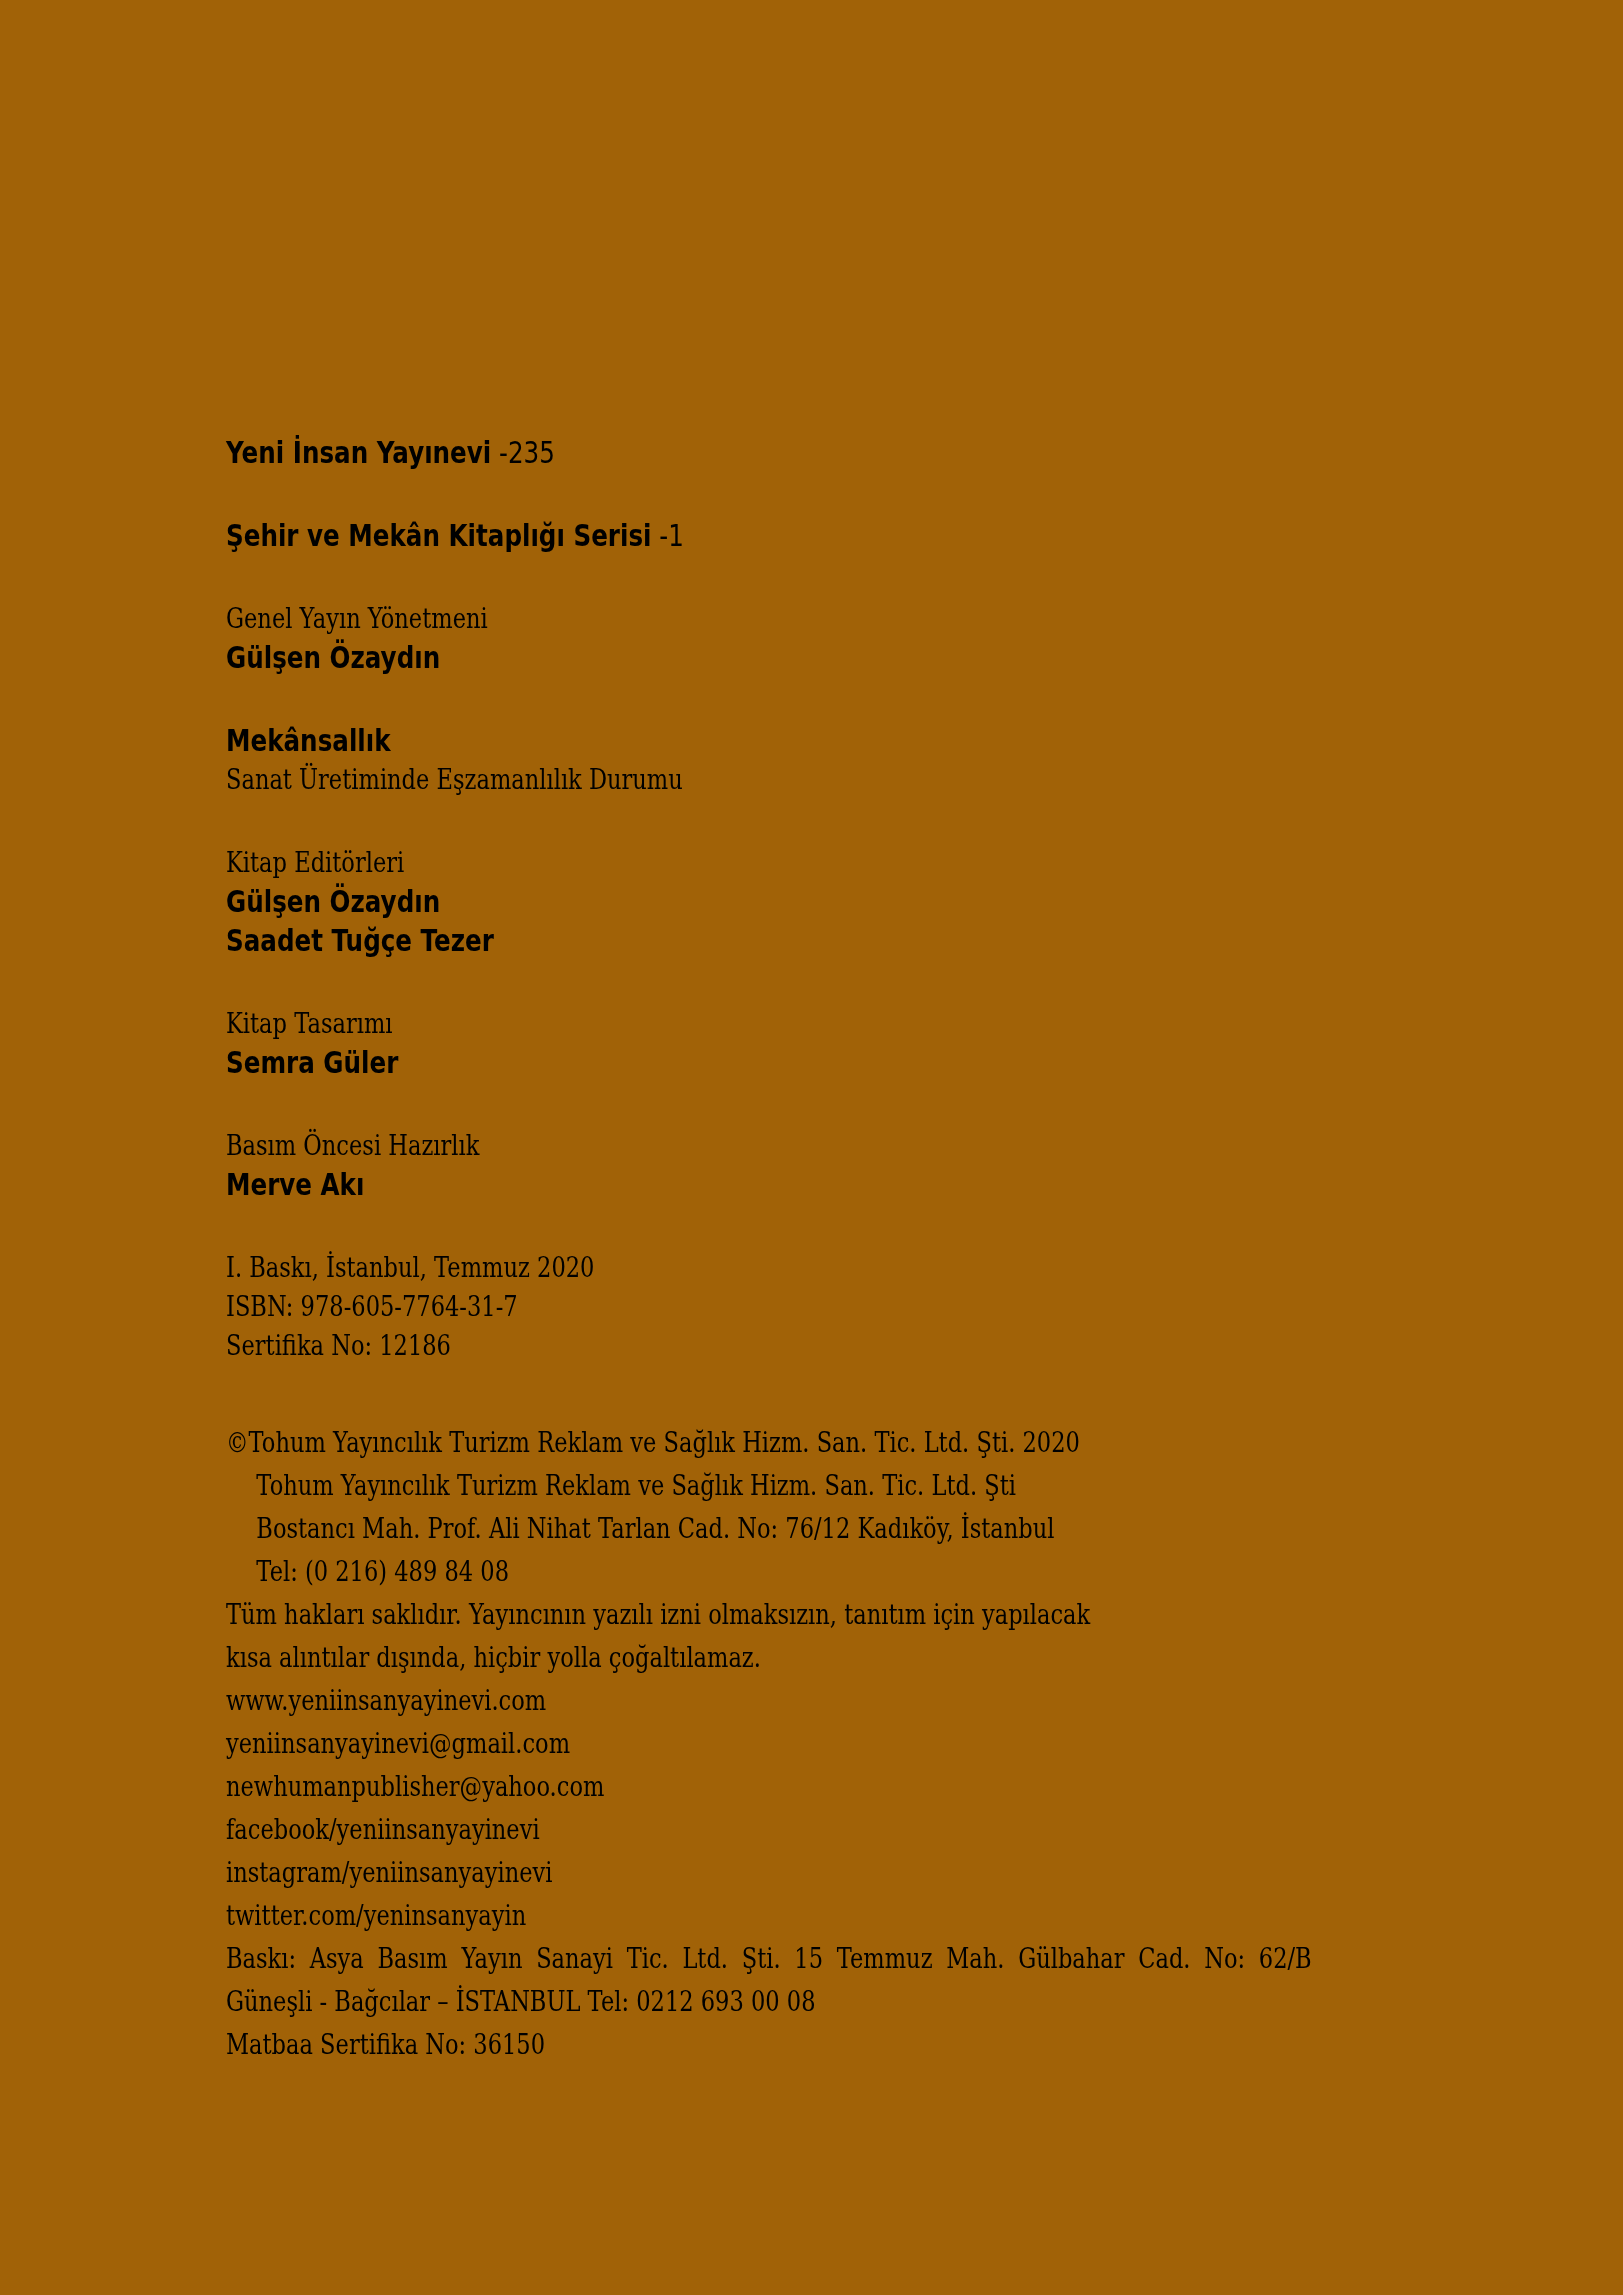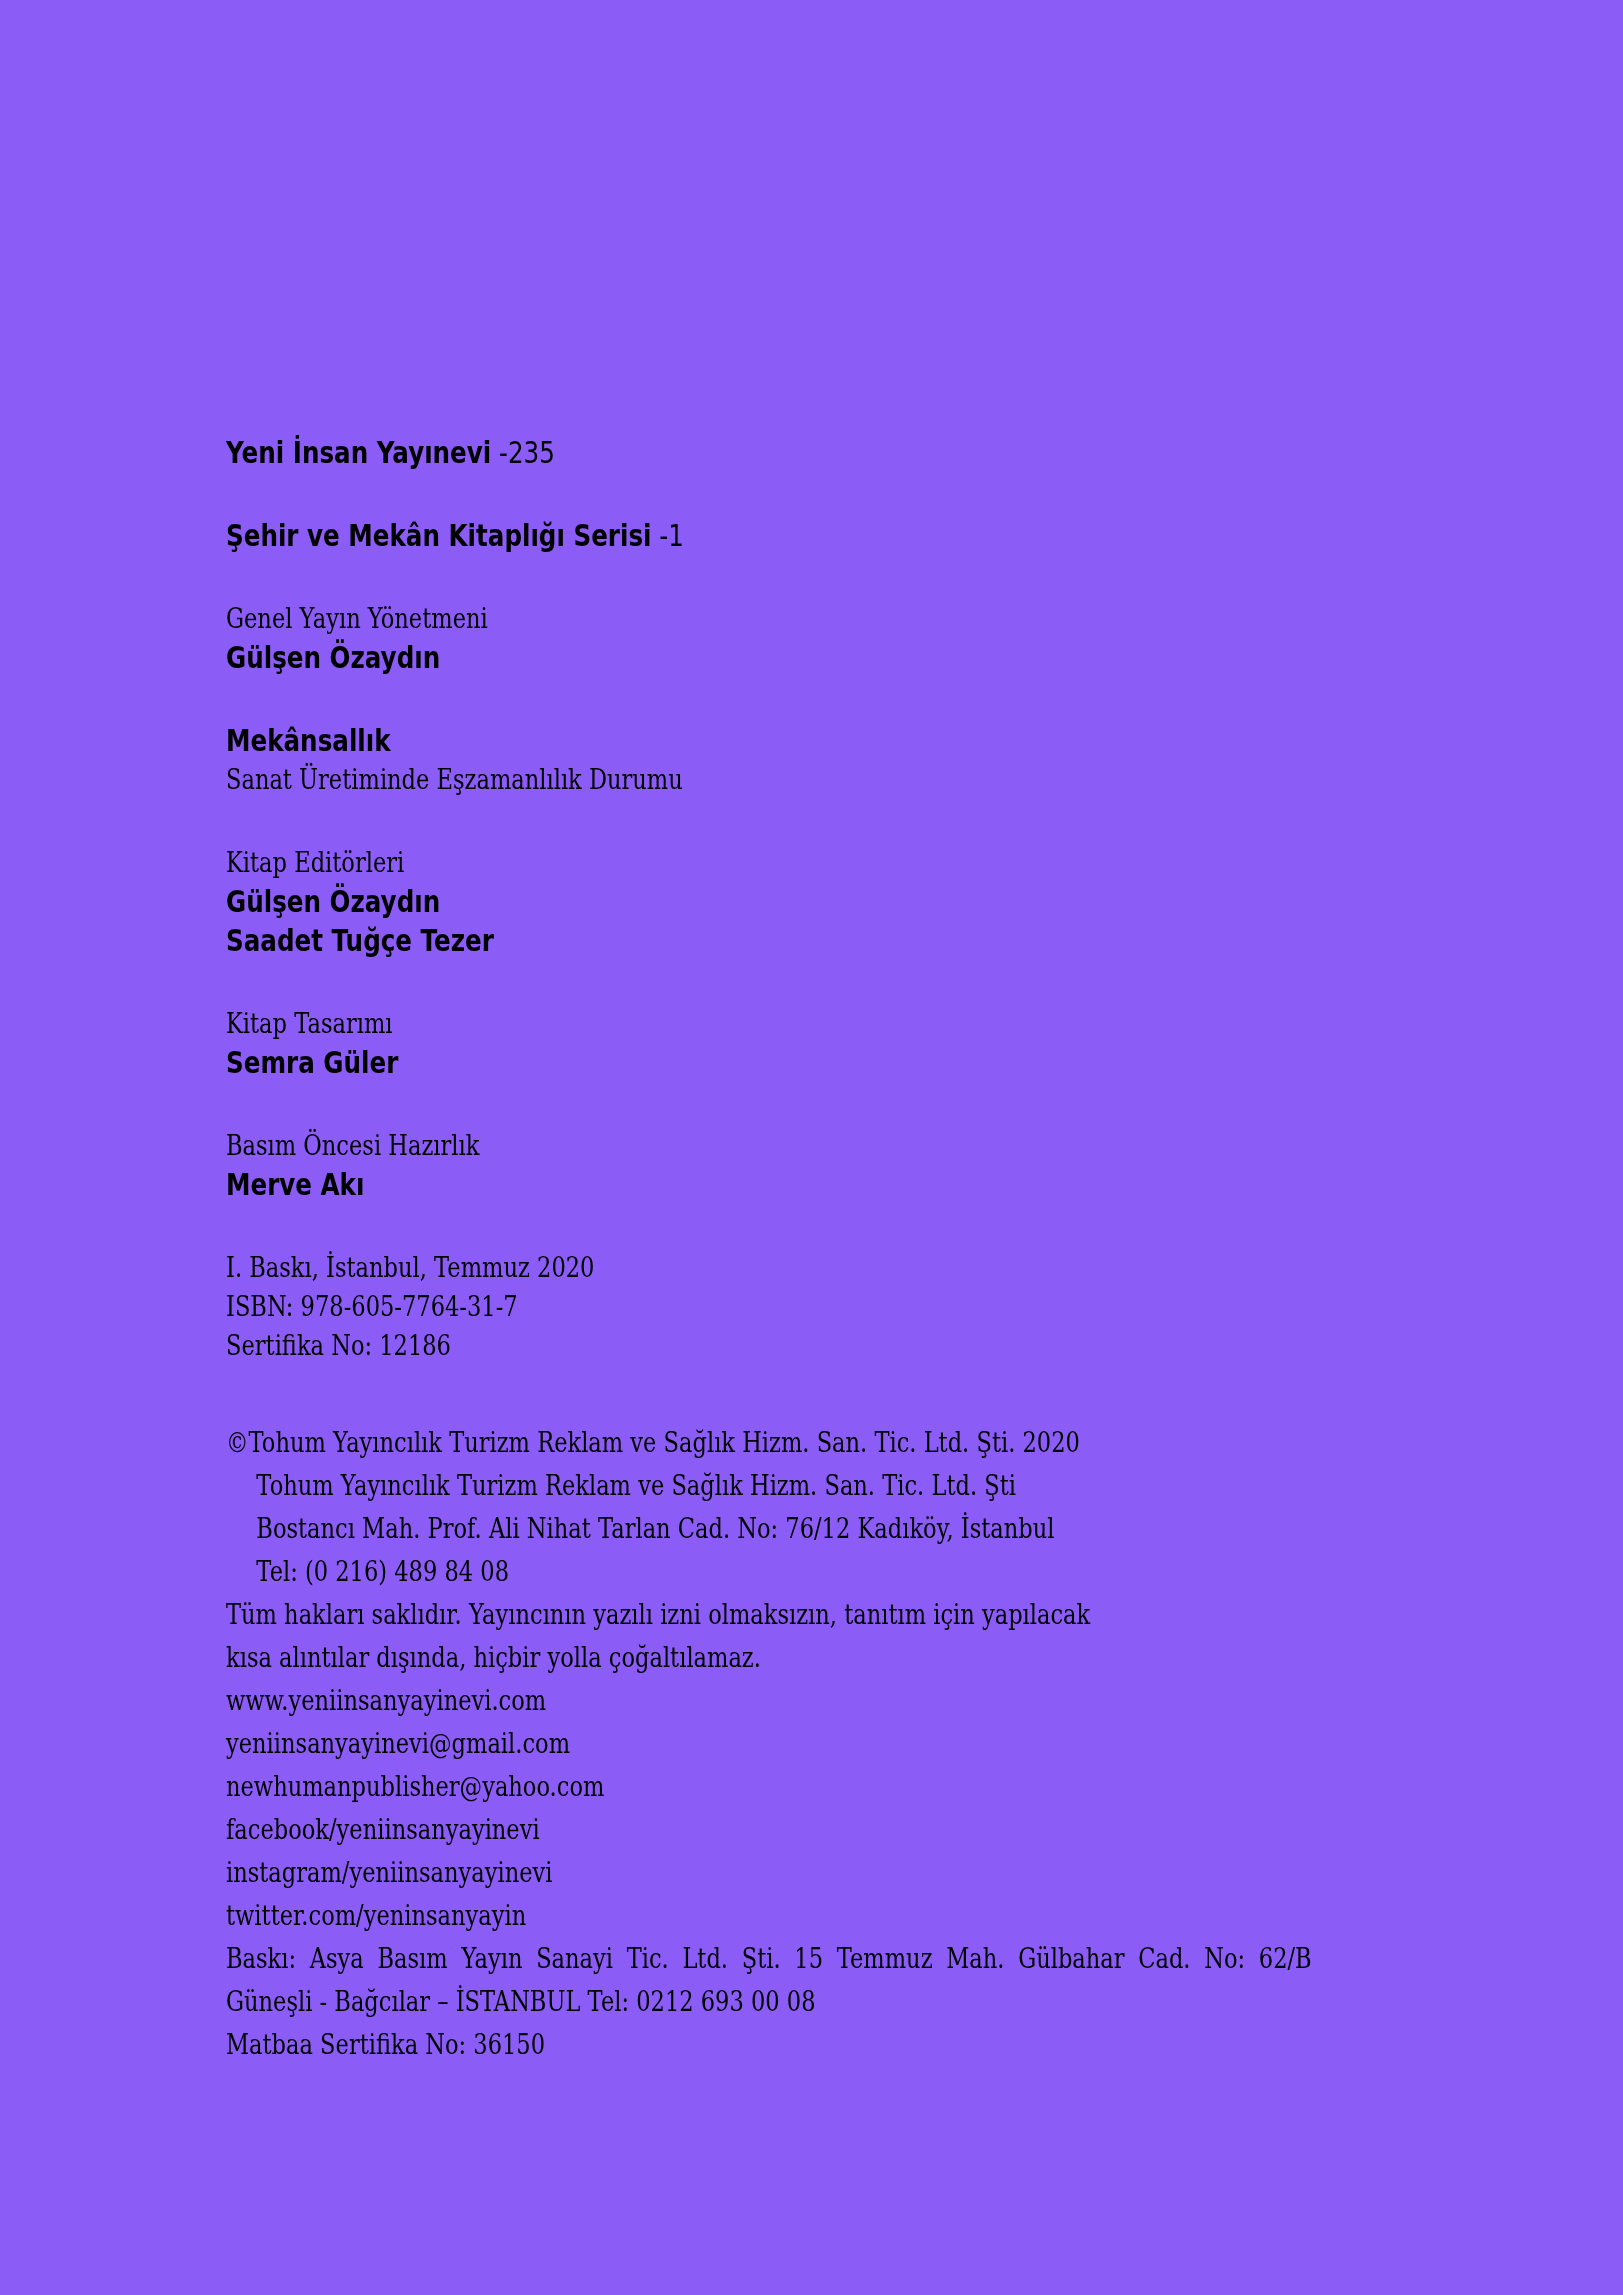--- a/index.html
+++ b/index.html
@@ -6,21 +6,21 @@
   body {
     width: 1623px; height: 2295px;
     background: #ffffff;
     position: relative;
     font-family: "DejaVu Serif", serif;
     color: #000000;
     overflow: hidden;
   }
   .page {
     position: absolute; inset: 0;
-    background: #8b5cf6;
+    background: #a16207;
   }
   
   .content {
     position: absolute;
     left: 226px; top: 433px;
     width: 1324px;
     transform: scaleX(0.82);
     transform-origin: 0 0;
     font-size: 27.5px;
     letter-spacing: 0;

